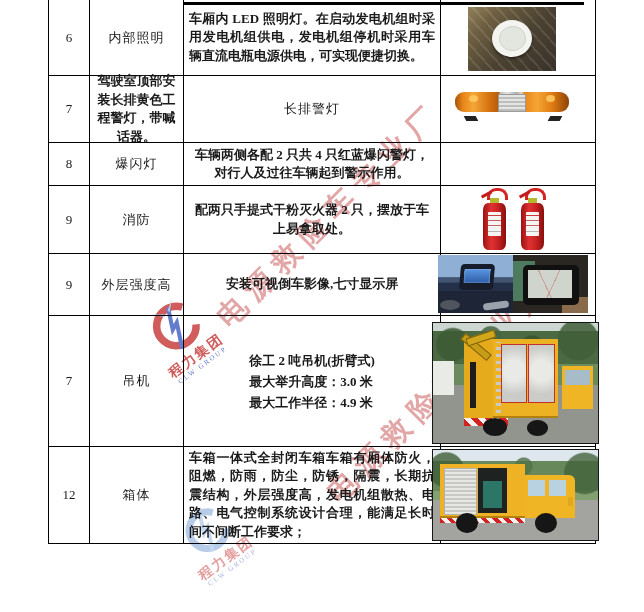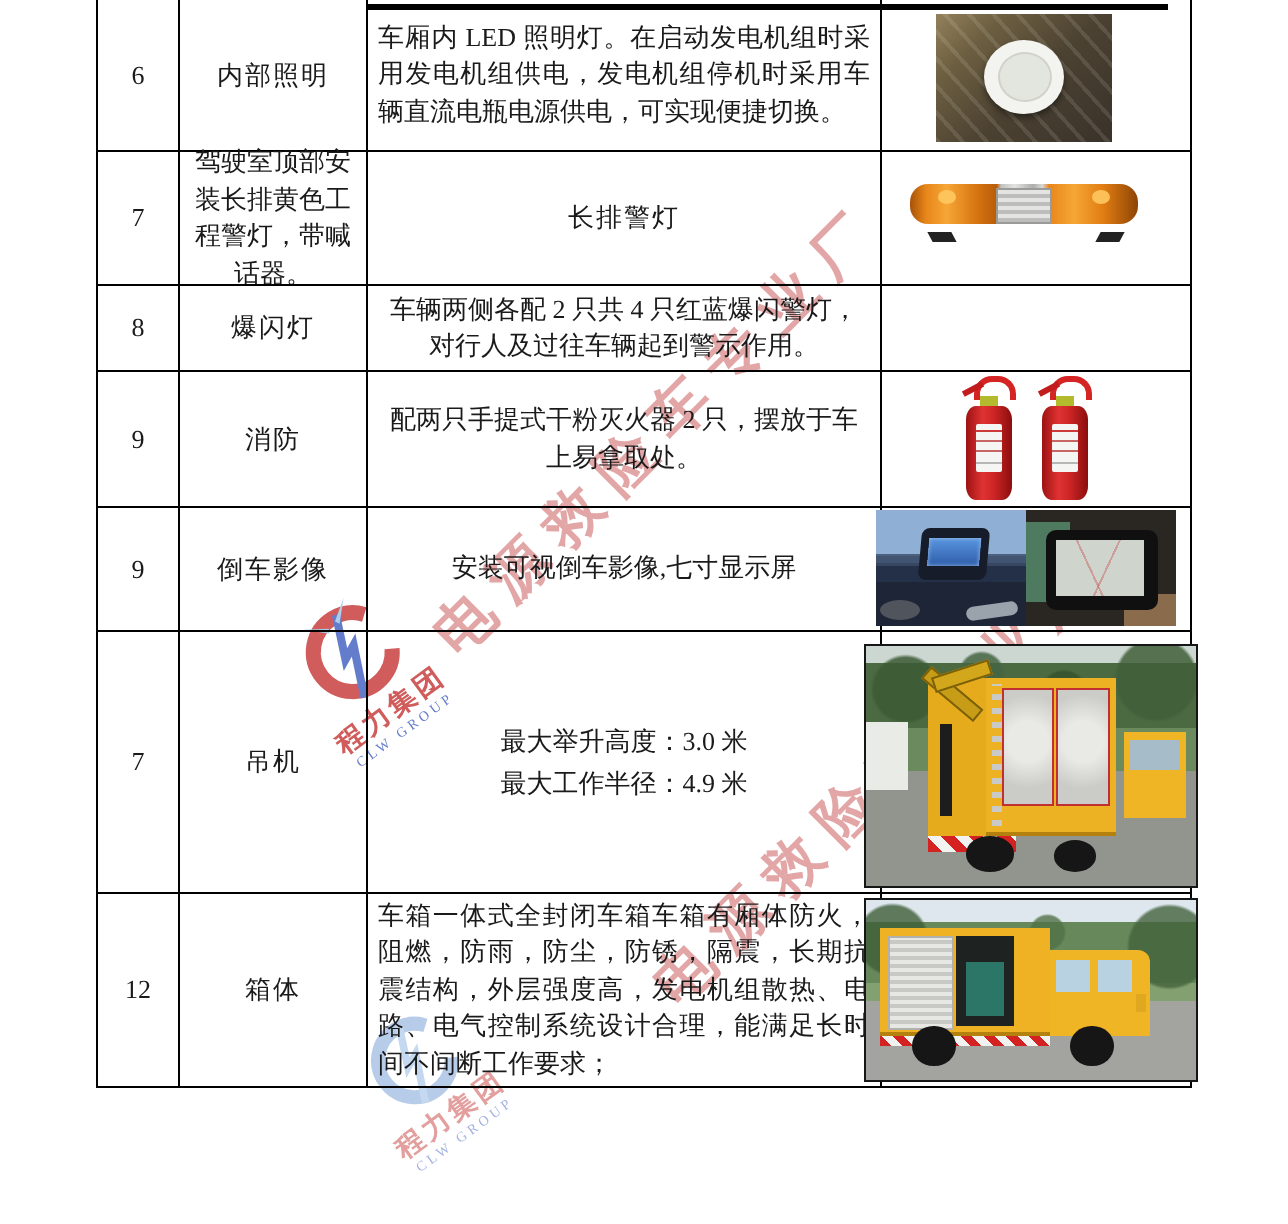--- a/index.html
+++ b/index.html
@@ -24,21 +24,21 @@
   .topline{position:absolute;left:183px;top:2px;width:401px;height:3px;background:#000;z-index:3;}
   .tbl{position:absolute;left:48px;top:0;z-index:2;display:grid;
        grid-template-columns:41px 94px 257px 155px;
        grid-template-rows:75px 67px 43px 68px 62px 131px 97px;
        border-right:1px solid #000;border-bottom:1px solid #000;}
   .c{box-sizing:border-box;border-left:1px solid #000;border-top:1px solid #000;
      display:flex;align-items:center;justify-content:center;background:transparent;}
   .r0{border-top:none;}
   .num{font-size:13px;}
   .nm{font-size:13px;letter-spacing:1px;}
-  .ds{padding:2px 5px;}
+  .ds{padding:2px 5px;font-weight:bold;}
   .dtext{width:100%;font-size:13px;line-height:18.5px;}
   .j{text-align:justify;text-justify:inter-ideograph;}
   .ctr{text-align:center;}
   .lines{display:inline-block;text-align:left;width:auto;}
   .lines div{font-size:13px;line-height:21px;}
 
   
   .ph{position:absolute;z-index:4;overflow:hidden;}
 
   
@@ -206,30 +206,31 @@
     <div class="c"></div>
 
     <div class="c num">9</div>
     <div class="c nm">消防</div>
     <div class="c ds">
       <div class="dtext ctr">配两只手提式干粉灭火器 2 只，摆放于车上易拿取处。</div>
     </div>
     <div class="c"></div>
 
     <div class="c num">9</div>
-    <div class="c nm">倒车影像</div>
+    <div class="c nm">外层强度高</div>
     <div class="c ds">
       <div class="dtext ctr">安装可视倒车影像,七寸显示屏</div>
     </div>
     <div class="c"></div>
 
     <div class="c num">7</div>
     <div class="c nm">吊机</div>
     <div class="c ds">
       <div class="lines">
+        <div>徐工 2 吨吊机(折臂式)</div>
         <div>最大举升高度：3.0 米</div>
         <div>最大工作半径：4.9 米</div>
       </div>
     </div>
     <div class="c"></div>
 
     <div class="c num">12</div>
     <div class="c nm">箱体</div>
     <div class="c ds">
       <div class="dtext j">车箱一体式全封闭车箱车箱有厢体防火，阻燃，防雨，防尘，防锈，隔震，长期抗震结构，外层强度高，发电机组散热、电路、电气控制系统设计合理，能满足长时间不间断工作要求；</div>

